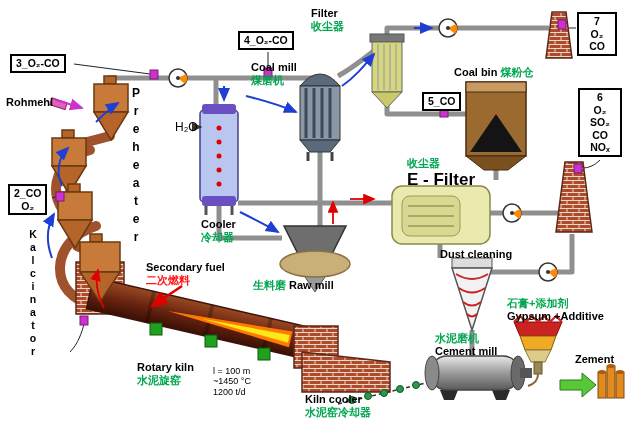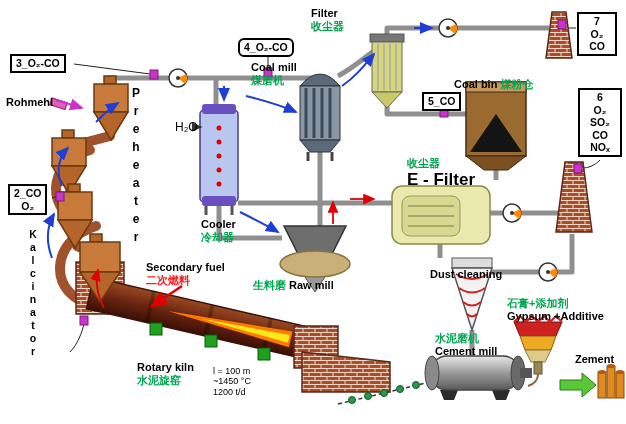--- a/index.html
+++ b/index.html
@@ -298,21 +298,21 @@
   </g>
 </svg>
 
 <div class="mbox" style="left:8px; top:184px;">
   <div>2_CO</div>
   <div>O₂</div>
 </div>
 <div class="mbox" style="left:10px; top:54px;">
   <div>3_O₂-CO</div>
 </div>
-<div class="mbox" style="left:238px; top:38px;border-radius:6px;">
+<div class="mbox" style="left:238px; top:31px;">
   <div>4_O₂-CO</div>
 </div>
 <div class="mbox" style="left:422px; top:92px;">
   <div>5_CO</div>
 </div>
 <div class="mbox" style="left:578px; top:88px; width:44px;">
   <div>6</div>
   <div>O₂</div>
   <div>SO₂</div>
   <div>CO</div>
@@ -343,21 +343,21 @@
 <div class="lbl" style="left:251px; top:61px;">
   <div class="en">Coal mill</div>
   <div class="cn">煤磨机</div>
 </div>
 
 <div class="lbl" style="left:311px; top:7px;">
   <div class="en">Filter</div>
   <div class="cn">收尘器</div>
 </div>
 
-<div class="lbl" style="left:454px; top:66px;margin-top:12px;">
+<div class="lbl" style="left:454px; top:66px;">
   <span class="en">Coal bin</span>
   <span class="cn">煤粉仓</span>
 </div>
 
 <div class="lbl" style="left:407px; top:157px;">
   <div class="cn">收尘器</div>
   <div class="en big">E - Filter</div>
 </div>
 
 <div class="lbl" style="left:253px; top:279px;">
@@ -369,28 +369,32 @@
   <div class="en">Rotary kiln</div>
   <div class="cn">水泥旋窑</div>
 </div>
 
 <div class="lbl" style="left:213px; top:366px;">
   <div class="small">l = 100 m</div>
   <div class="small">~1450 °C</div>
   <div class="small">1200 t/d</div>
 </div>
 
-<div class="lbl en" style="left:430px; top:248px;margin-top:20px;">Dust cleaning</div>
+<div class="lbl en" style="left:440px; top:248px;">Dust cleaning</div>
 
 <div class="lbl" style="left:507px; top:297px;">
   <div class="cn">石膏+添加剂</div>
   <div class="en">Gypsum +Additive</div>
 </div>
 
 <div class="lbl" style="left:435px; top:332px;">
   <div class="cn">水泥磨机</div>
   <div class="en">Cement mill</div>
 </div>
 
+<div class="lbl" style="left:305px; top:393px;">
+  <div class="en">Kiln cooler</div>
+  <div class="cn">水泥窑冷却器</div>
+</div>
 
 <div class="lbl en" style="left:575px; top:353px;">Zement</div>
 
 </div>
 
 </body></html>

